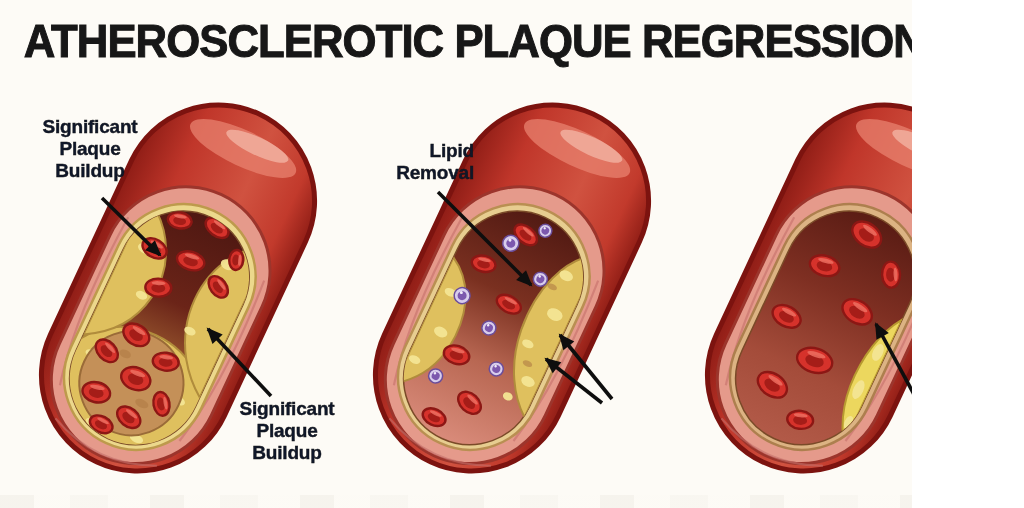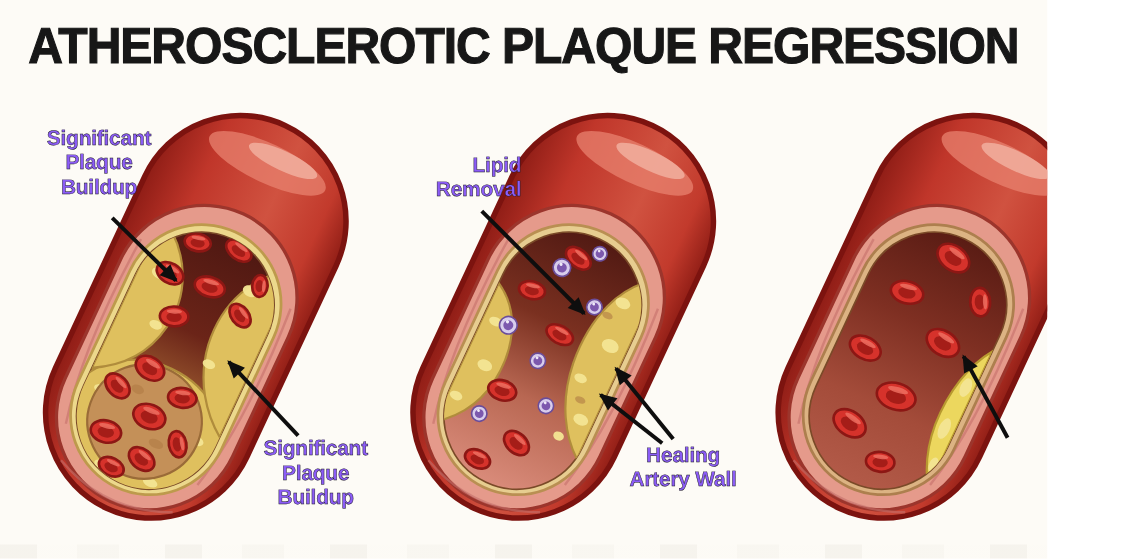--- a/index.html
+++ b/index.html
@@ -1,34 +1,33 @@
 <!DOCTYPE html>
 <html><head>
 <meta charset="utf-8">
 <style>
   html,body{margin:0;padding:0;}
   .poster{
     position:relative;width:912px;height:508px;overflow:hidden;
     background:#fdfbf6;
     font-family:"Liberation Sans",sans-serif;
-    padding-left:40px;
   }
   .title{position:absolute;top:14px;left:0;width:100%;text-align:center;z-index:2;}
   .title span{
     display:inline-block;font-size:46px;font-weight:bold;color:#171717;
     letter-spacing:-1px;transform:scaleX(.95);transform-origin:center;
     -webkit-text-stroke:1px #171717;white-space:nowrap;
   }
   .artery{position:absolute;top:70px;overflow:visible;z-index:1;}
   #artery1{left:8px;}
   #artery2{left:342px;}
   #artery3{left:674px;}
   .label{
     position:absolute;z-index:6;font-weight:bold;font-size:19px;line-height:1.16;
-    color:#8b5cf6;text-align:center;white-space:pre-line;letter-spacing:-.2px;
+    color:#0f172a;text-align:center;white-space:pre-line;letter-spacing:-.2px;
     -webkit-text-stroke:.4px #141414;
   }
   #label-s1-top{left:16px;top:116px;width:148px;}
   #label-s1-bottom{left:222px;top:398px;width:130px;}
   #label-s2-top{left:356px;top:140px;width:118px;text-align:right;}
   #label-s2-bottom{left:552px;top:404px;width:138px;}
   #label-s3{left:864px;top:400px;width:152px;}
   #arrows{position:absolute;left:0;top:0;z-index:5;pointer-events:none;}
   #arrows line{stroke:#0e0e0e;stroke-width:3.6;}
   .stria{stroke:#c4706a;stroke-width:2.2;fill:none;opacity:.6;}
@@ -392,17 +391,15 @@
   </svg>
 
   <div class="label" id="label-s1-top">Significant
 Plaque
 Buildup</div>
   <div class="label" id="label-s1-bottom">Significant
 Plaque
 Buildup</div>
   <div class="label" id="label-s2-top">Lipid
 Removal</div>
-  <div class="label" id="label-s2-bottom">Healing
-Artery Wall</div>
 
   <div class="bottom-strip"></div>
 </div>
 
 </body></html>

